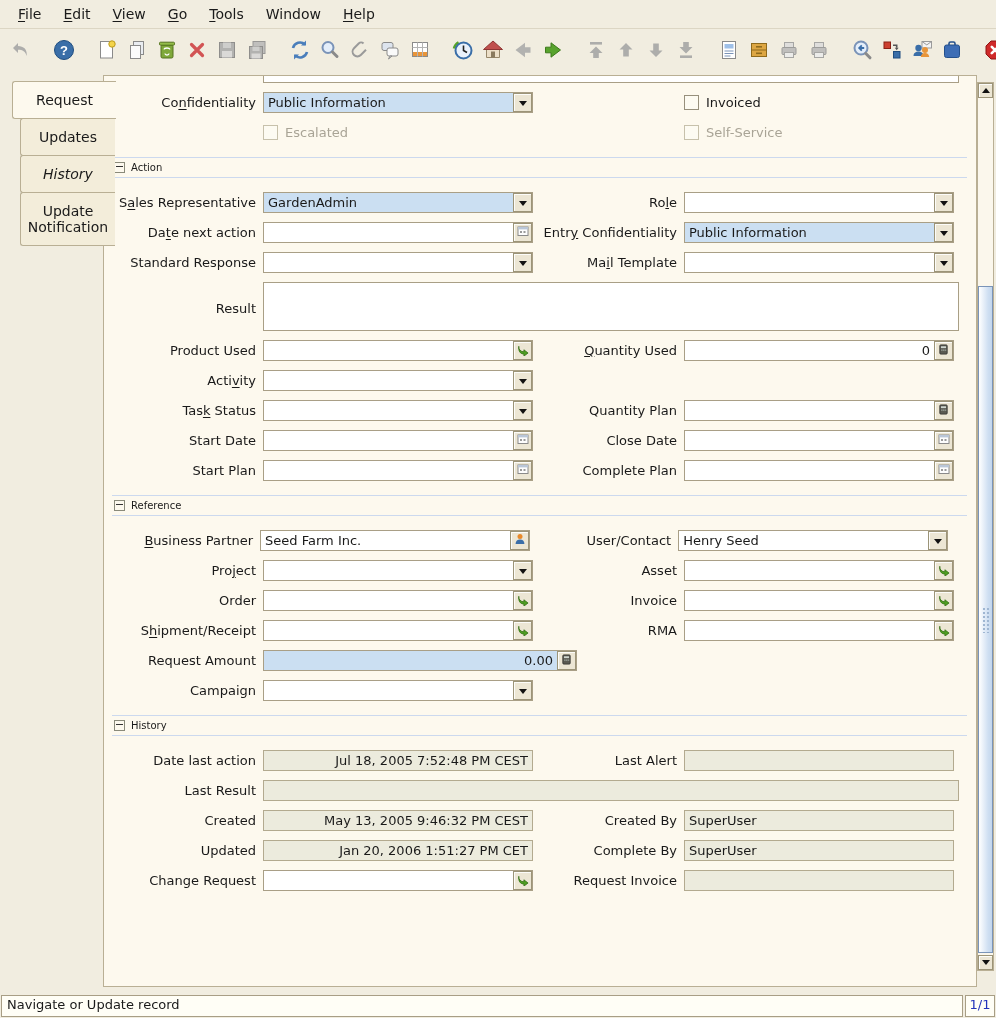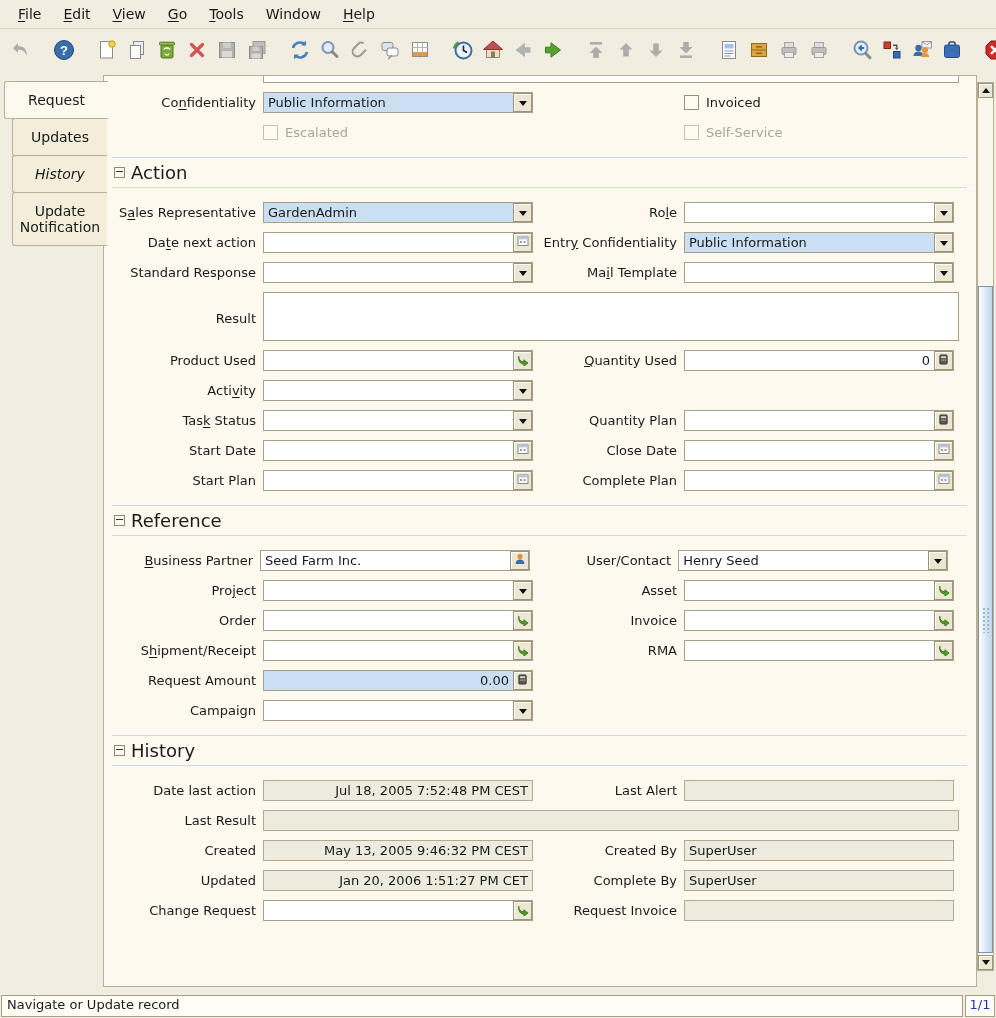--- a/index.html
+++ b/index.html
@@ -14,21 +14,21 @@
   .tb-group{display:flex;margin-right:13px;}
   .tb{width:30px;height:32px;background:transparent;border:none;padding:0;display:flex;align-items:center;justify-content:center;}
   .tb svg{width:24px;height:24px;}
   .tb.disabled{opacity:.85;}
   
   .main{position:absolute;top:73px;left:0;right:0;height:923px;background:#f1ede0;}
   .content{position:absolute;left:103px;top:2px;width:872px;bottom:9px;background:#fdf9ee;border:1px solid #b9af94;overflow:hidden;}
   .content-inner{padding:0 0 0 8px;}
   .sliver{margin-left:151px;width:694px;height:6px;background:#ffffff;border:1px solid #a99f86;border-top:none;}
   
-  .tabcol{position:absolute;left:0;top:9px;width:104px;z-index:3;}
+  .tabcol{position:absolute;left:8px;top:9px;width:104px;z-index:3;}
   .tab{margin-left:12px;width:90px;background:#f3edda;border:1px solid #b9af94;border-right:none;
        text-align:center;font-size:14px;padding:10px 2px;margin-top:-1px;border-radius:3px 0 0 3px;cursor:default;}
   .tab.selected{margin-left:4px;width:99px;background:#fdf9ee;position:relative;z-index:4;}
   .tab.italic{font-style:italic;}
   
   .frow{display:flex;align-items:center;height:21px;margin-top:9px;}
   .frow.ta{height:49px;align-items:flex-start;}
   .lab{width:144px;padding-right:7px;text-align:right;white-space:nowrap;overflow:hidden;}
   .lab2{width:146px;padding-right:7px;text-align:right;white-space:nowrap;overflow:hidden;}
   .fld{width:268px;}
@@ -44,21 +44,21 @@
        background:#ece6d4;border:1px solid #9c9478;box-shadow:inset 1px 1px 0 rgba(255,255,255,.85);padding:0;}
   .arr{width:0;height:0;border:4px solid transparent;border-top:5px solid #111;margin-top:5px;}
   
   .cbwrap{display:flex;align-items:center;gap:7px;}
   .cbbox{width:13px;height:13px;border:1px solid #97907c;background:#fdfbf2;display:inline-block;}
   .cbwrap.disabled .cbbox{border-color:#c7c1ab;}
   .cbwrap.disabled .cblabel{color:#a9a496;}
   
   .section{margin-top:14px;}
   .sec-line{height:1px;background:#ccd9ee;margin-right:9px;}
-  .sec-row{display:flex;align-items:center;gap:6px;padding:4px 0 4px 2px;font-size:18px;}
+  .sec-row{display:flex;align-items:center;gap:6px;padding:4px 0 4px 2px;font-size:10px;}
   .sec-toggle{width:9px;height:9px;border:1px solid #8a8a7a;background:#fdf9ee;position:relative;display:inline-block;}
   .sec-toggle::after{content:"";position:absolute;left:1px;right:1px;top:3px;height:1px;background:#333;}
   .gap14{height:5px;}
   
   .vsb{position:absolute;right:2px;top:9px;bottom:25px;width:15px;background:#fbf7ec;border:1px solid #b9af94;}
   .vsb-btn{position:absolute;left:0;right:0;height:15px;background:#ece6d4;border:1px solid #9c9478;
            box-shadow:inset 1px 1px 0 rgba(255,255,255,.85);display:flex;align-items:center;justify-content:center;padding:0;}
   .vsb-up{top:0;}.vsb-down{bottom:0;}
   .tri-up{width:0;height:0;border:4px solid transparent;border-bottom:5px solid #111;margin-bottom:4px;}
   .tri-down{width:0;height:0;border:4px solid transparent;border-top:5px solid #111;margin-top:4px;}
@@ -643,21 +643,21 @@
                   <span><svg viewBox="0 0 14 14" width="13" height="13">
                       <path d="M3 3.5c-.3 3.8 2 5.8 5.5 6V7.3L13 10.8l-4.5 3.4v-2.3C4.2 11.7 2.4 8.4 3 3.5z" fill="#4e9e22" stroke="#2f6a12" stroke-width="0.8"></path>
                     </svg></span>
                 </button>
               </div>
             </div>
           </div>
           <div class="frow">
             <div class="lab">Request Amount</div>
             <div class="fld" style="width: 268px;">
-              <div class="box mand" style="width: 268px;">
+              <div class="box mand" style="width: 268px; padding-left: 44px;">
                 <span class="val r">0.00</span>
                 <button class="btn">
                   <span><svg viewBox="0 0 12 12" width="11" height="11">
                       <rect x="2" y="1" width="8" height="10" rx="1" fill="#5a5a52" stroke="#3a3a34"></rect>
                       <rect x="3.2" y="2.5" width="5.6" height="2" fill="#cfd6cf"></rect>
                       <rect x="3.4" y="6" width="1.6" height="1.4" fill="#9aa29a"></rect>
                       <rect x="5.4" y="6" width="1.6" height="1.4" fill="#9aa29a"></rect>
                       <rect x="7.4" y="6" width="1.6" height="1.4" fill="#9aa29a"></rect>
                     </svg></span>
                 </button>

